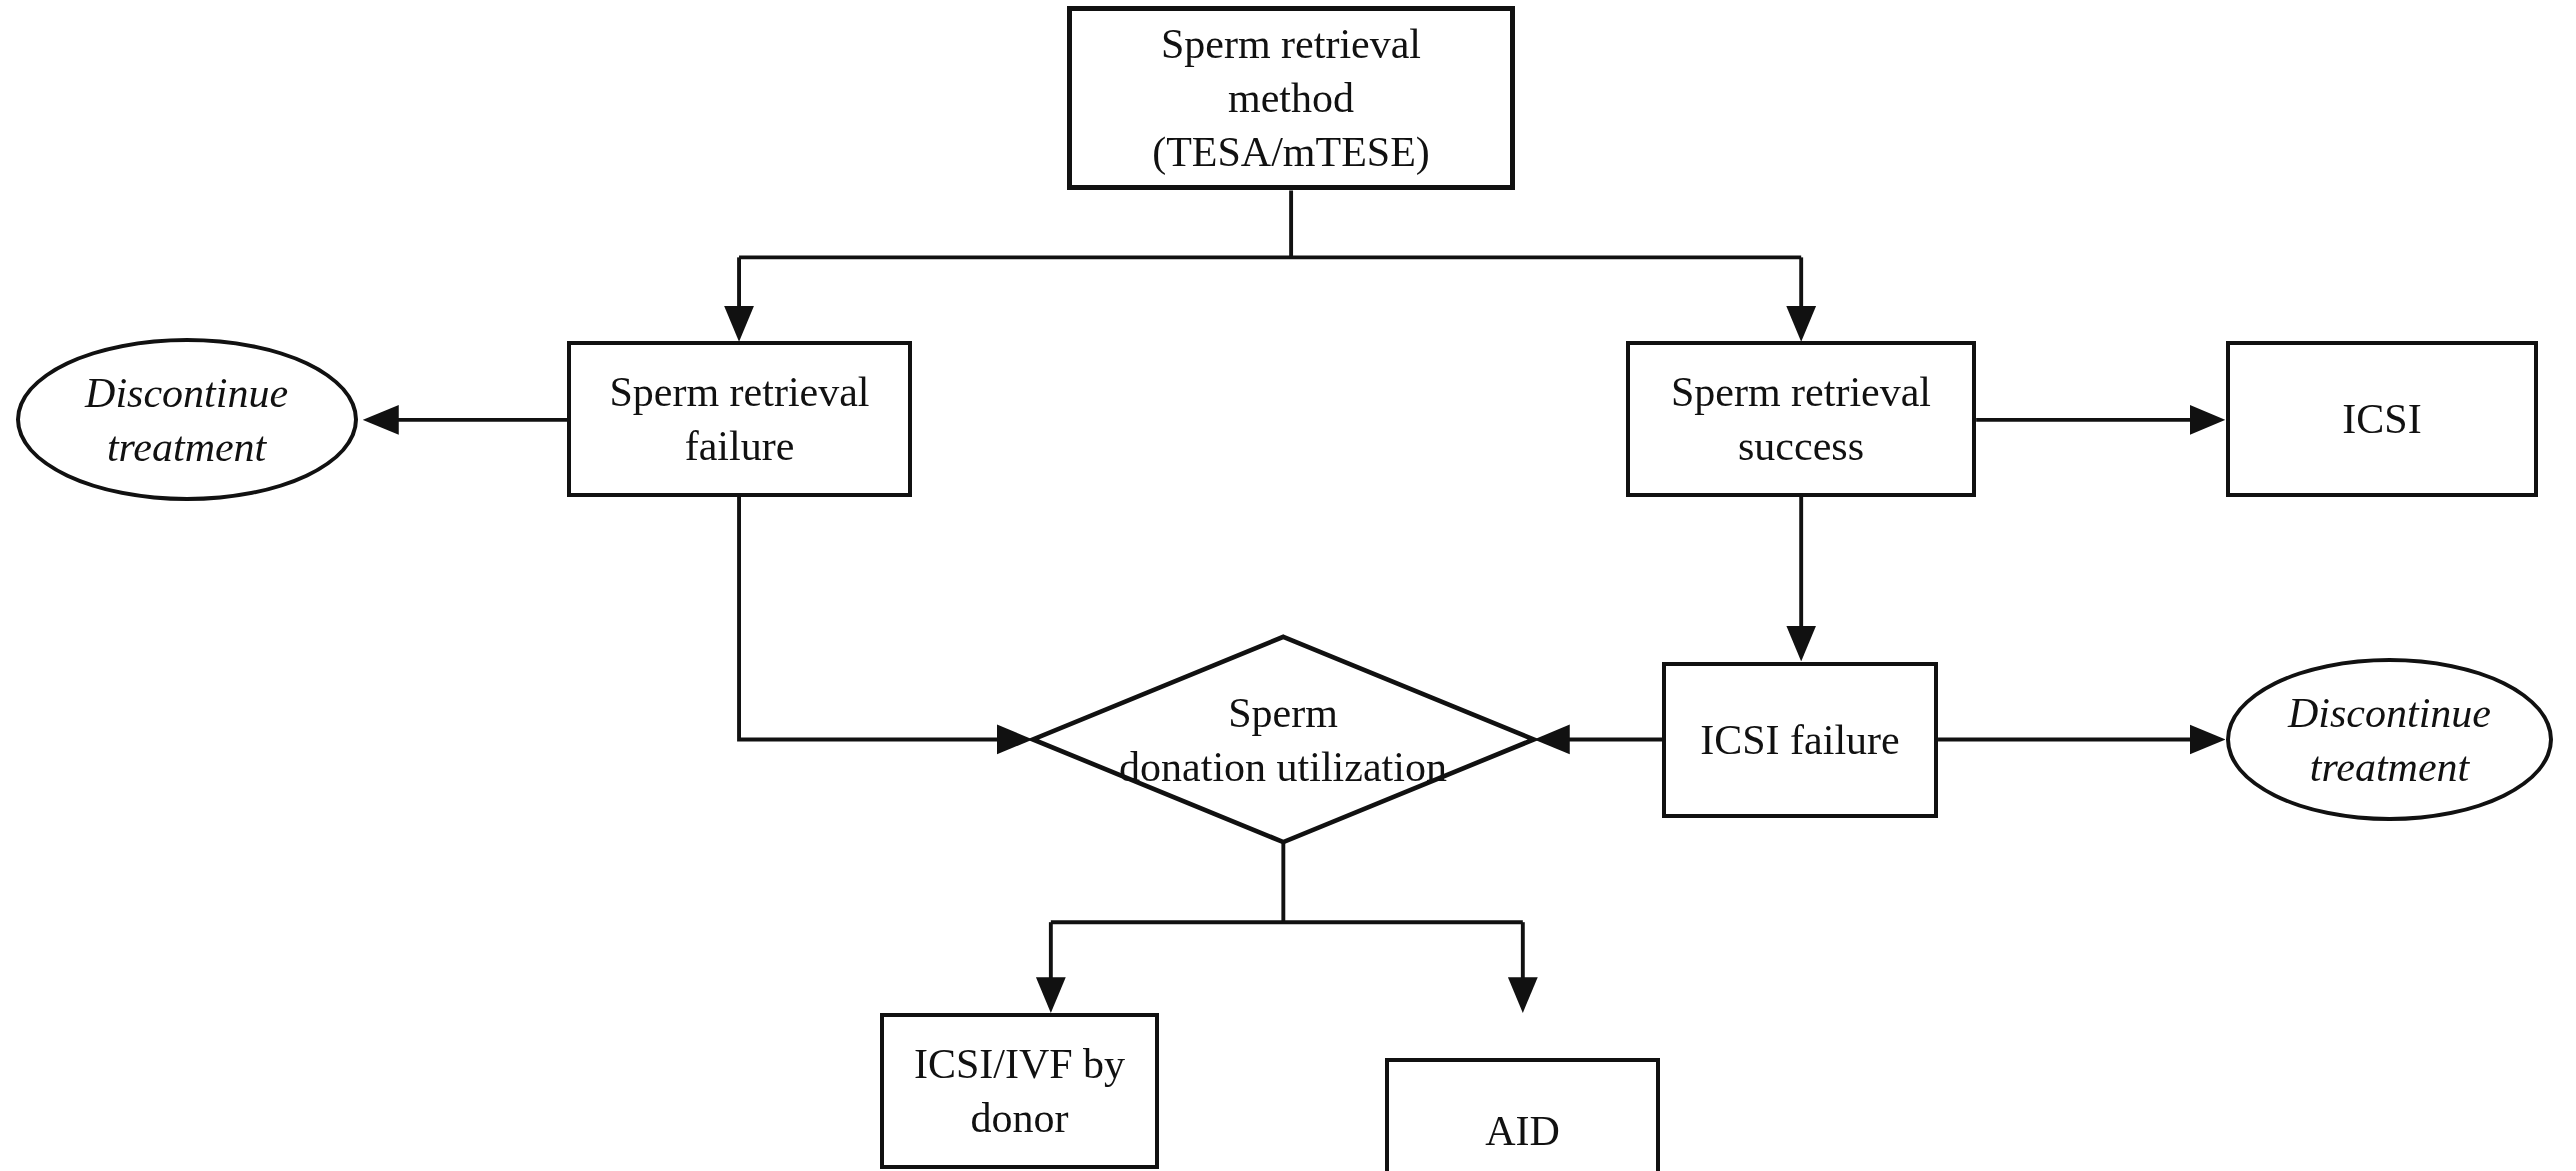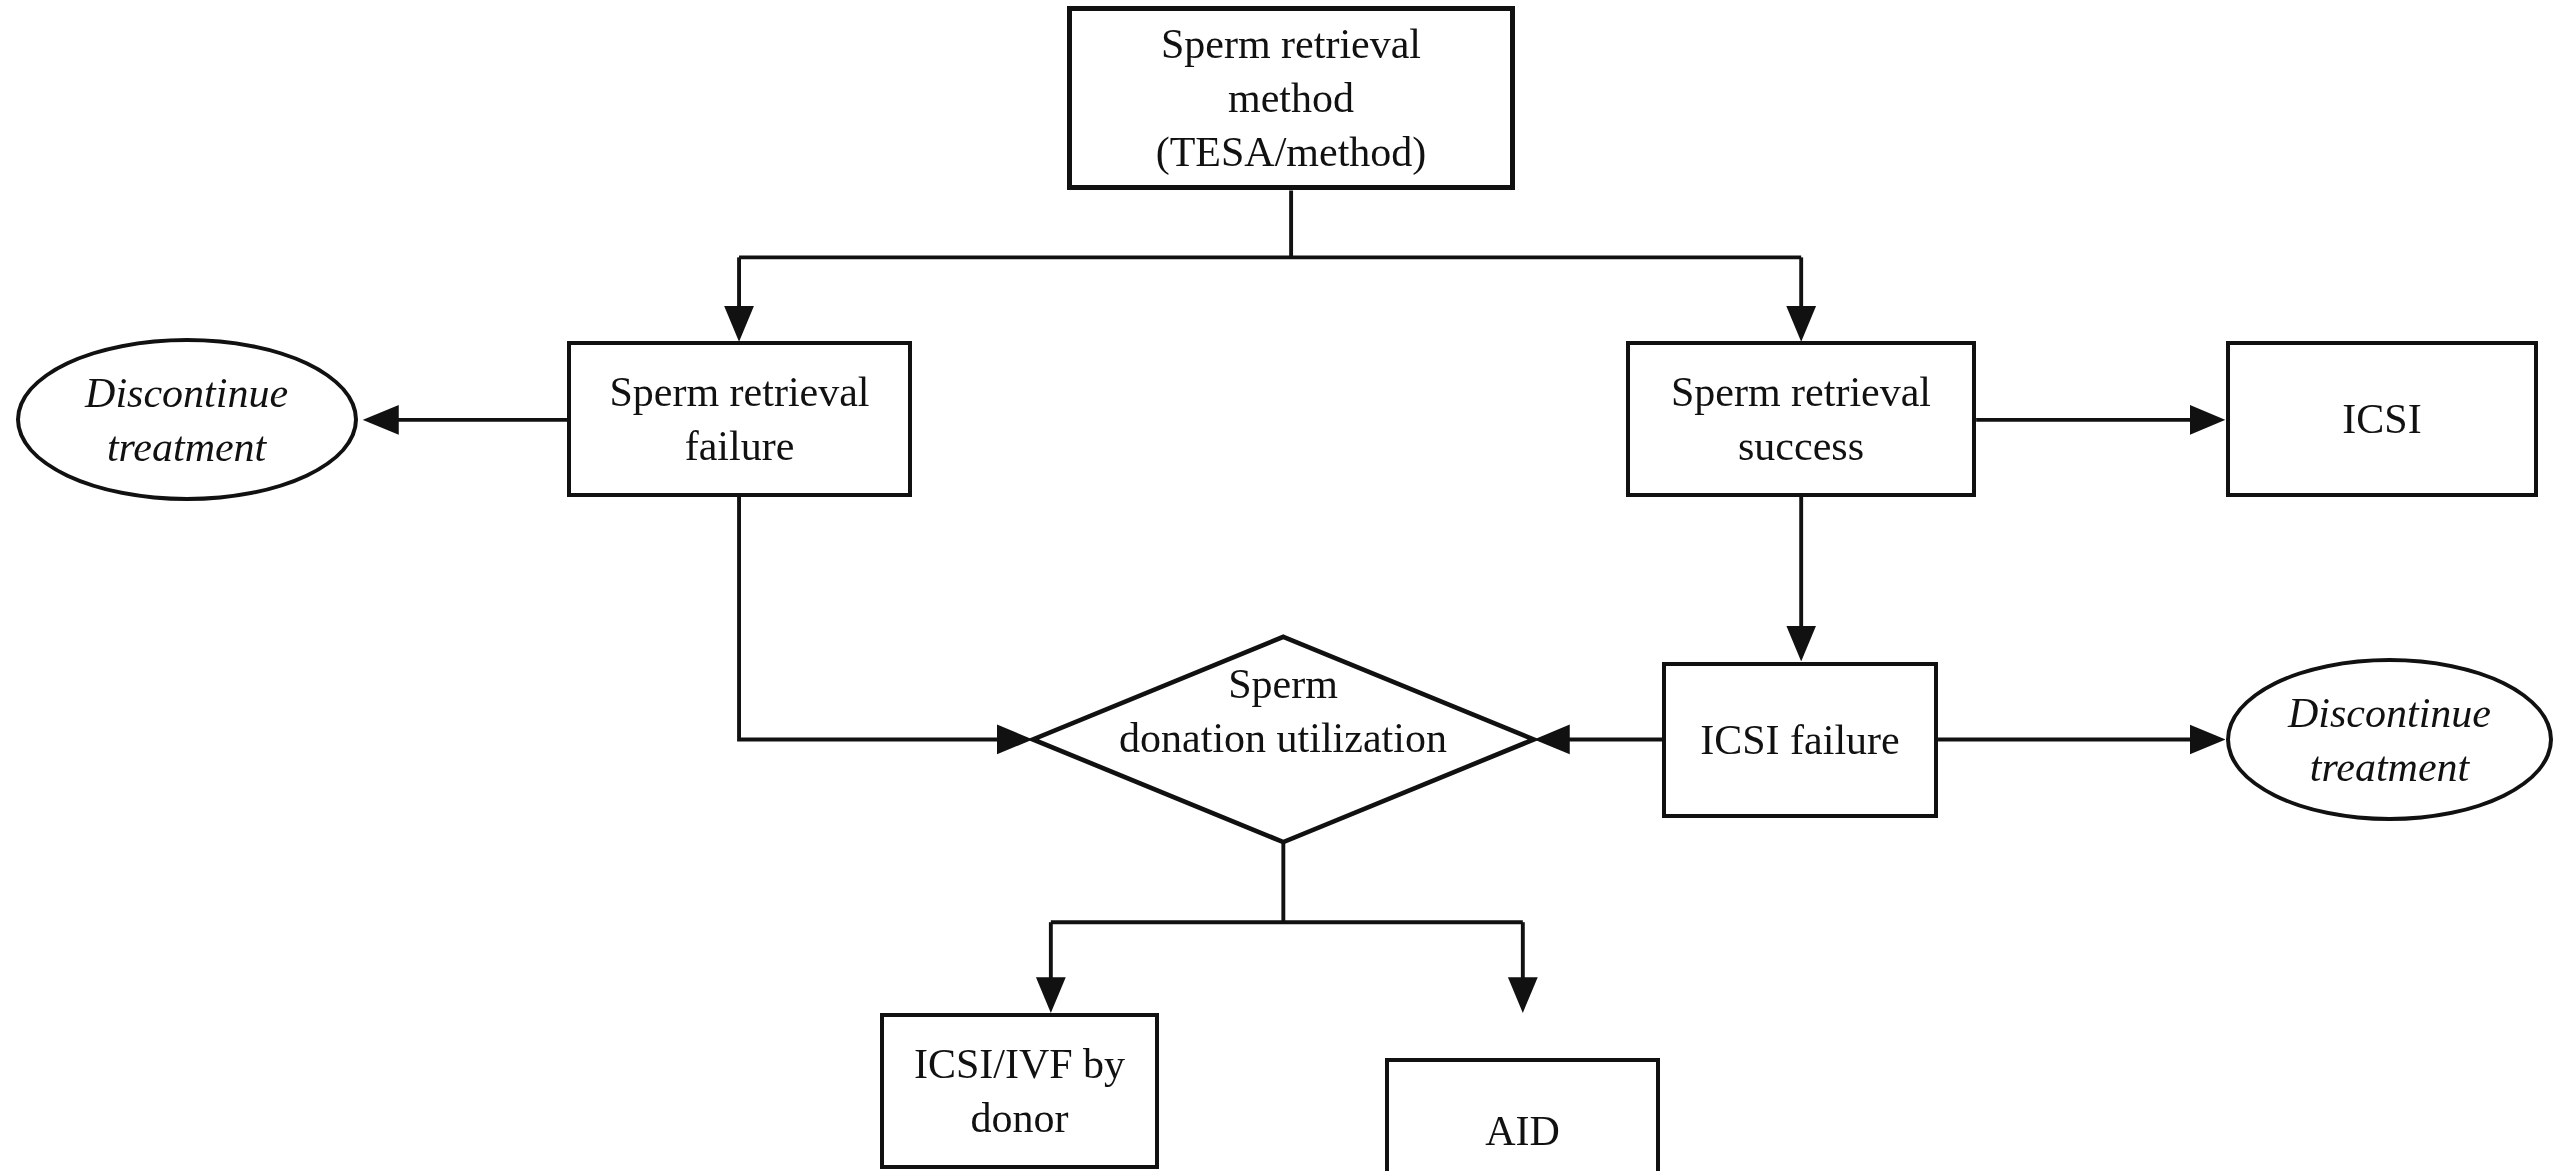--- a/index.html
+++ b/index.html
@@ -47,21 +47,21 @@
   
   #node-sperm-retrieval-method { left: 1067px; top: 6.2px;    width: 448px; height: 184px; border-width: 5.4px; }
   #node-sperm-retrieval-failure{ left: 567px;  top: 341px;  width: 345px; height: 156px; }
   #node-sperm-retrieval-success{ left: 1626px; top: 341px;  width: 350px; height: 156px; }
   #node-icsi                   { left: 2226px; top: 341px;  width: 312px; height: 156px; }
   #node-icsi-failure           { left: 1662px; top: 662px;  width: 276px; height: 156px; text-align: right; }
   #node-icsi-ivf-by-donor      { left: 880px; top: 1013px; width: 279px; height: 156px; }
   #node-aid                    { left: 1385px; top: 1058px; width: 275px; height: 145px; }
   #node-discontinue-left       { left: 15.6px;   top: 338px;  width: 342px; height: 163px; }
   #node-discontinue-right      { left: 2226px; top: 658px;  width: 327px; height: 163px; }
-  #node-sperm-donation-label   { left: 1034px; top: 652px;  width: 498px; height: 117px; font-family: Liberation Serif, serif; }
+  #node-sperm-donation-label   { left: 1034px; top: 681px;  width: 498px; height: 117px; font-family: Liberation Serif, serif; }
   .edge {
     stroke: #111111;
     stroke-width: 5px;
     fill: none;
   }
   .shape {
     stroke: #111111;
     stroke-width: 6px;
     fill: #ffffff;
   }
@@ -97,21 +97,21 @@
     <path class="edge" d="M1650 1083 V1186 M1351 1186 H1958"></path>
     <path class="edge" d="M1351 1186 V1295" marker-end="url(#arrowhead)"></path>
     <path class="edge" d="M1958 1186 V1295" marker-end="url(#arrowhead)"></path>
 
     <polygon class="shape" points="1650,819 1972,951 1650,1083 1328,951"></polygon>
   </svg>
 
   <div class="node rect" id="node-sperm-retrieval-method">
     <span>Sperm retrieval</span>
     <span>method</span>
-    <span>(TESA/method)</span>
+    <span>(TESA/mTESE)</span>
   </div>
 
   <div class="node ellipse" id="node-discontinue-left">
     <span>Discontinue</span>
     <span>treatment</span>
   </div>
 
   <div class="node rect" id="node-sperm-retrieval-failure">
     <span>Sperm retrieval</span>
     <span>failure</span>

